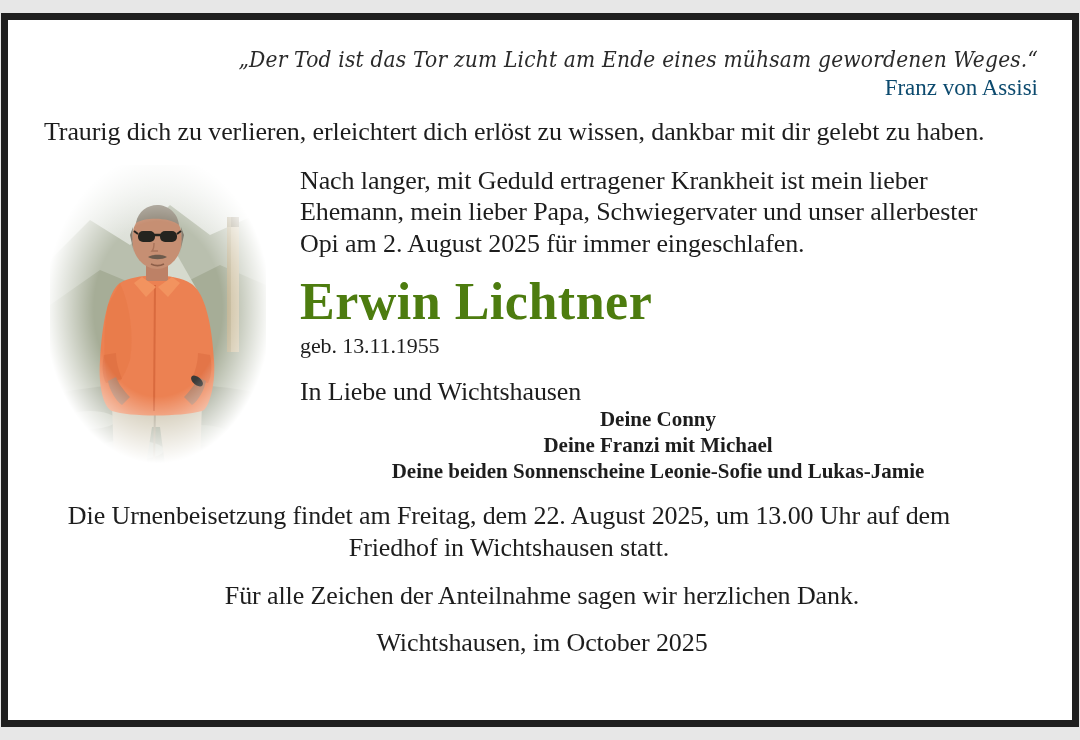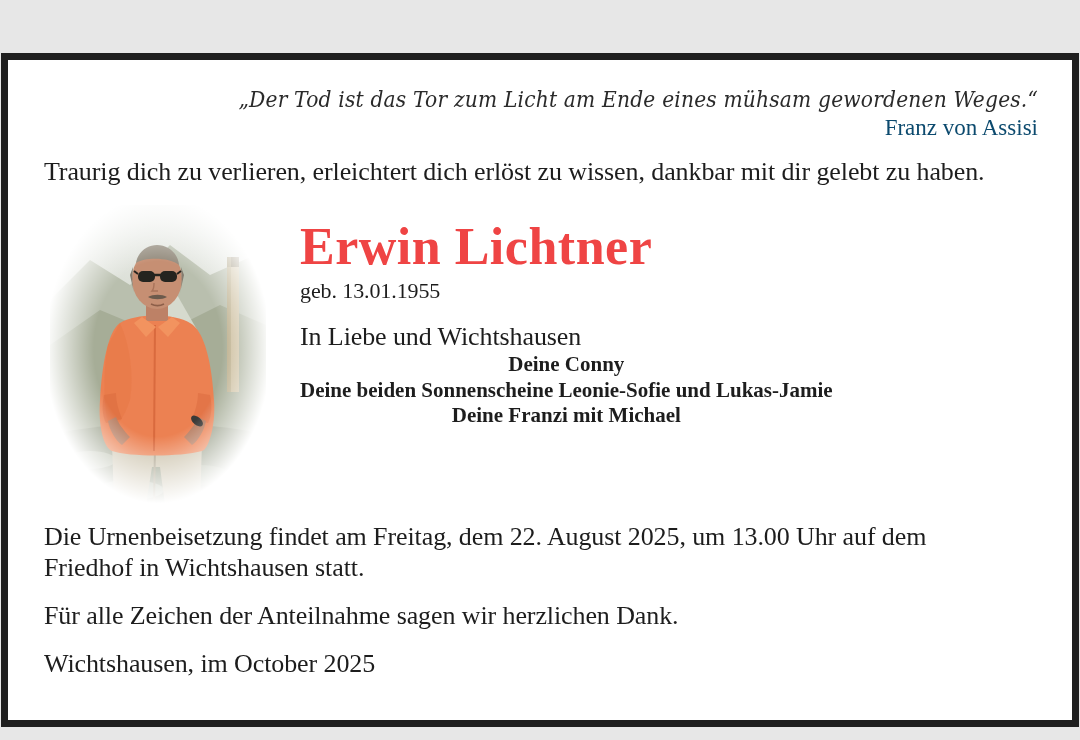--- a/index.html
+++ b/index.html
@@ -10,21 +10,20 @@
     font-family: "Liberation Serif", serif;
     color: #1d1d1d;
   }
   .page { position: relative; width: 1080px; height: 740px; }
   .card {
     position: absolute;
     left: 1px; right: 1px; top: 13px; bottom: 13px;
     background: #ffffff;
     border: 7px solid #1f1f1f;
     padding: 26px 32px 0 36px;
-    margin-top: 40px;
   }
   .quote-block { text-align: right; padding-right: 2px; }
   .quote-text {
     font-family: "DejaVu Serif", serif;
     font-style: italic;
     font-size: 23px;
     letter-spacing: 0.2px;
     white-space: nowrap;
     transform: scaleX(0.88);
     transform-origin: 100% 50%;
@@ -52,26 +51,26 @@
   }
   .col { margin-left: 34px; max-width: 720px; }
   .announcement { max-width: 716px; }
   .miss { margin-top: 15px; }
   h1.name {
     font-size: 52px;
     font-weight: bold;
     letter-spacing: 0.5px;
     line-height: 1.0;
     margin-top: 16px;
-    color: #ef4444;
+    color: #4d7c0f;
   }
   .geb { font-size: 22px; margin-top: 5px; }
   .fam-intro { margin-top: 16px; }
   .fam { font-size: 21px; line-height: 1.22; font-weight: bold; text-align: center; }
-  .wide { margin-top: 16px; }
+  .wide { margin-top: 16px; text-align: center; }
   .funeral { max-width: 930px; }
   .gratitude { max-width: 945px; }
 </style>
 </head>
 <body>
 
 <div class="page">
   <div class="card">
 
     <div class="quote-block">
@@ -145,26 +144,27 @@
 
             <path d="M98,92 C103,89 112,89 117,92 C112,95 103,95 98,92 Z" fill="#6b5a4c"></path>
             <path d="M101,99 C105,101 110,101 114,99" stroke="#8d5f49" stroke-width="1.6" fill="none"></path>
             <path d="M104,78 C104,82 104,84 102,86 L108,86" stroke="#a8735a" stroke-width="1.4" fill="none"></path>
           </g>
         </svg>
         <div class="vignette"></div>
       </div>
 
       <div class="col">
+        <p class="announcement">Nach langer, mit Geduld ertragener Krankheit ist mein lieber Ehemann, mein lieber Papa, Schwiegervater und unser allerbester Opi am 2. August 2025 für immer eingeschlafen.</p>
         <h1 class="name">Erwin Lichtner</h1>
-        <div class="geb line">geb. 13.01.1955</div>
+        <div class="geb line">geb. 13.11.1955</div>
         <p class="fam-intro">In Liebe und Wichtshausen</p>
         <div class="fam">Deine Conny</div>
+        <div class="fam">Deine Franzi mit Michael</div>
         <div class="fam">Deine beiden Sonnenscheine Leonie-Sofie und Lukas-Jamie</div>
-        <div class="fam">Deine Franzi mit Michael</div>
       </div>
     </div>
 
     <p class="wide funeral">Die Urnenbeisetzung findet am Freitag, dem 22. August 2025, um 13.00 Uhr auf dem Friedhof in Wichtshausen statt.</p>
     <p class="wide">Für alle Zeichen der Anteilnahme sagen wir herzlichen Dank.</p>
     <p class="wide">Wichtshausen, im October 2025</p>
 
   </div>
 </div>
 

